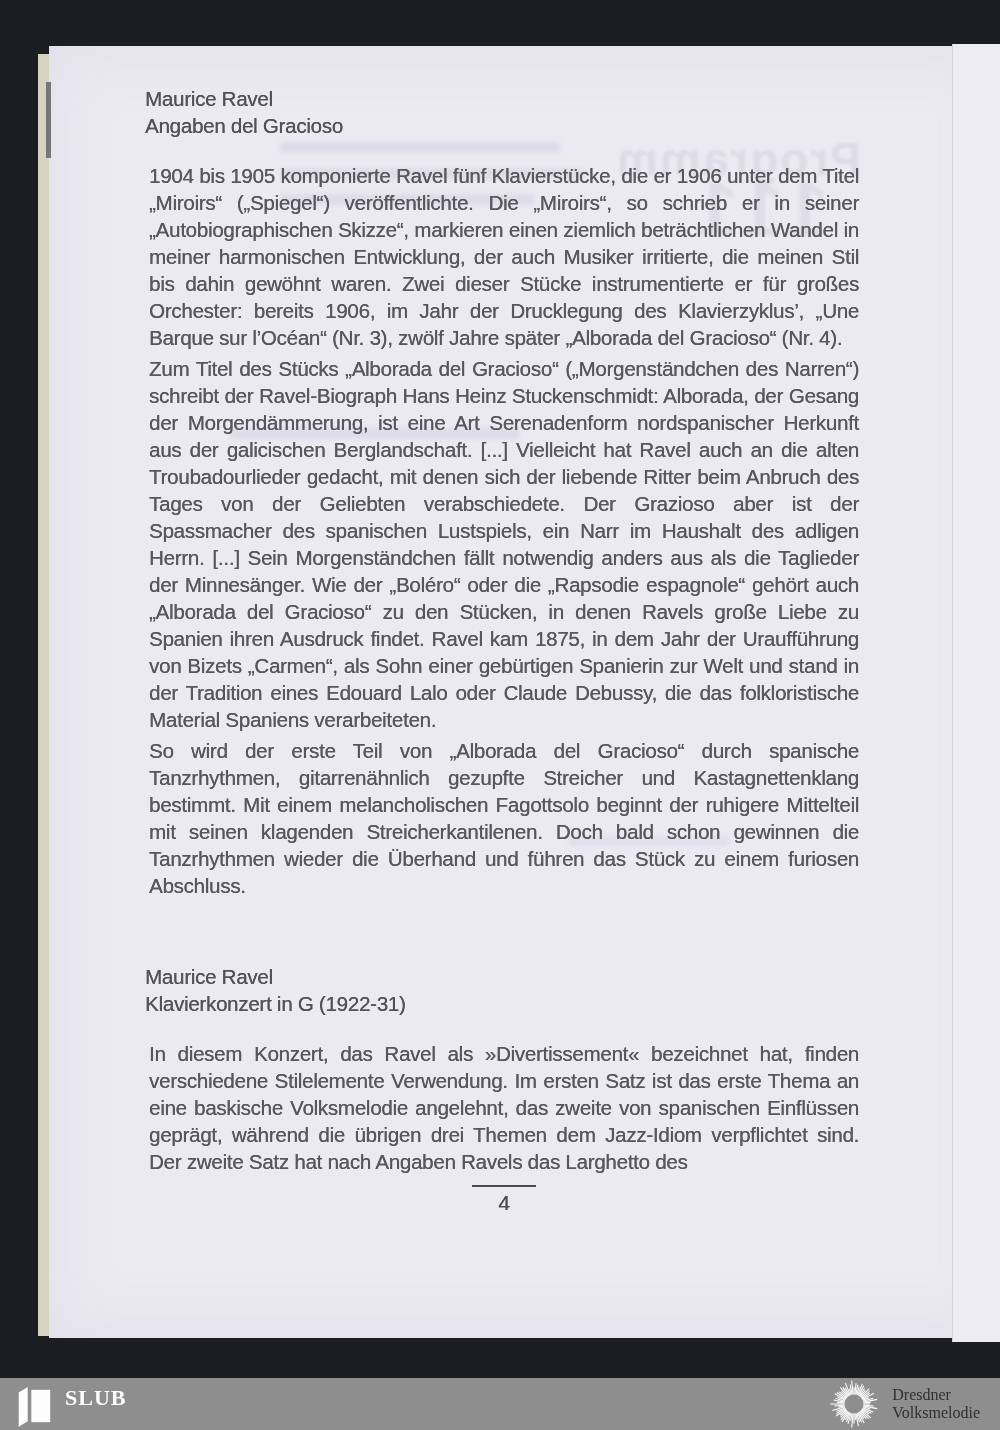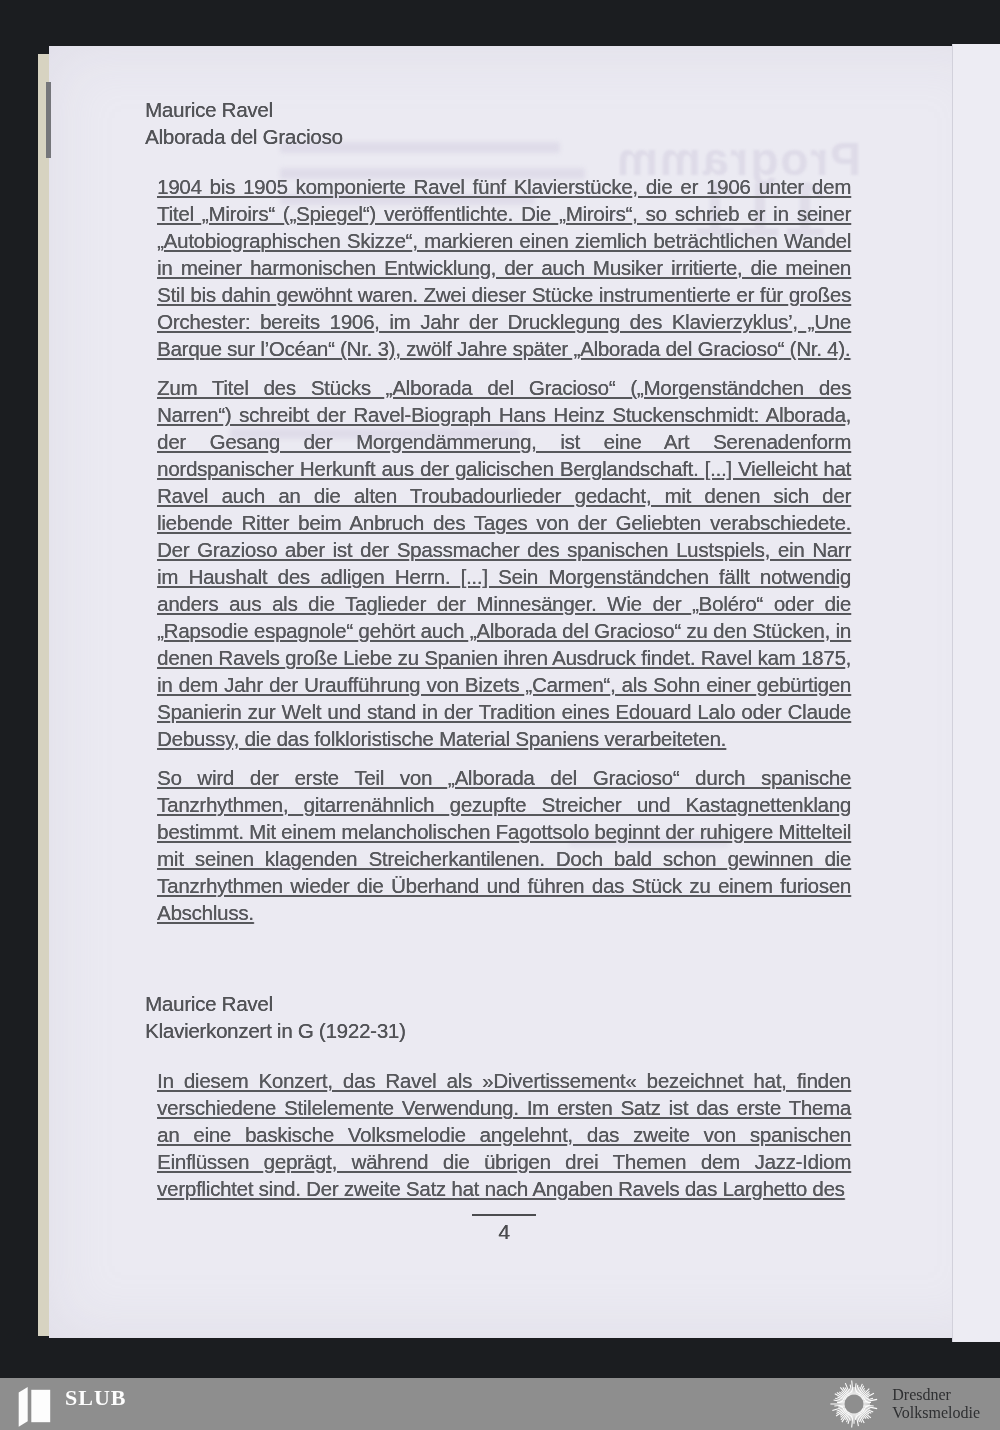--- a/index.html
+++ b/index.html
@@ -44,29 +44,29 @@
   .ghost-title{left:566px;top:86px;font-size:46px;letter-spacing:2px;}
   .ghost-number{left:640px;top:118px;font-size:78px;letter-spacing:6px;opacity:.8;}
   .ghost-bar{
     position:absolute;height:11px;background:#dfdce9;filter:blur(2px);
     border-radius:3px;
   }
 
   
   .content{
     position:absolute;left:96px;top:0;width:718px;
-    padding-top:50px;
+    padding-top:39px;
     color:#57585c;
     font-size:20.5px;line-height:27px;
     letter-spacing:-0.25px;
     text-shadow:0.25px 0 0 currentColor;
   }
   .heading{margin:0 0 23px 0;color:#525357;}
   .heading.second{margin-top:64px;}
-  .body-p{margin:12px;text-align:justify;text-decoration:underline;}
+  .body-p{margin:4px;text-align:justify;}
   .page-num{
     width:64px;margin:10px auto 0 auto;
     border-top:2px solid #4b4c4f;
     text-align:center;padding-top:2px;
     color:#4b4c4f;font-size:21px;
   }
 
   
   .footer{
     position:absolute;left:0;bottom:0;width:1000px;height:52px;
@@ -107,21 +107,21 @@
     <div class="ghost-bar" style="left:231px;top:96px;width:280px;"></div>
     <div class="ghost-bar" style="left:231px;top:122px;width:305px;"></div>
     <div class="ghost-bar" style="left:231px;top:148px;width:255px;"></div>
     <div class="ghost-bar" style="left:181px;top:382px;width:290px;"></div>
     <div class="ghost-bar" style="left:520px;top:790px;width:160px;opacity:.7;"></div>
 
     <div class="content">
 
       <div class="heading">
         <div>Maurice Ravel</div>
-        <div>Alborada del Gracioso</div>
+        <div>Angaben del Gracioso</div>
       </div>
 
       <p class="body-p">1904 bis 1905 komponierte Ravel fünf Klavierstücke, die er 1906 unter dem Titel „Miroirs“ („Spiegel“) veröffentlichte. Die „Miroirs“, so schrieb er in seiner „Autobiographischen Skizze“, markieren einen ziemlich beträchtlichen Wandel in meiner harmonischen Entwicklung, der auch Musiker irritierte, die meinen Stil bis dahin gewöhnt waren. Zwei dieser Stücke instrumentierte er für großes Orchester: bereits 1906, im Jahr der Drucklegung des Klavierzyklus’, „Une Barque sur l’Océan“ (Nr. 3), zwölf Jahre später „Alborada del Gracioso“ (Nr. 4).</p>
       <p class="body-p">Zum Titel des Stücks „Alborada del Gracioso“ („Morgenständchen des Narren“) schreibt der Ravel-Biograph Hans Heinz Stuckenschmidt: Alborada, der Gesang der Morgendämmerung, ist eine Art Serenadenform nordspanischer Herkunft aus der galicischen Berglandschaft. [...] Vielleicht hat Ravel auch an die alten Troubadourlieder gedacht, mit denen sich der liebende Ritter beim Anbruch des Tages von der Geliebten verabschiedete. Der Grazioso aber ist der Spassmacher des spanischen Lustspiels, ein Narr im Haushalt des adligen Herrn. [...] Sein Morgenständchen fällt notwendig anders aus als die Taglieder der Minnesänger. Wie der „Boléro“ oder die „Rapsodie espagnole“ gehört auch „Alborada del Gracioso“ zu den Stücken, in denen Ravels große Liebe zu Spanien ihren Ausdruck findet. Ravel kam 1875, in dem Jahr der Uraufführung von Bizets „Carmen“, als Sohn einer gebürtigen Spanierin zur Welt und stand in der Tradition eines Edouard Lalo oder Claude Debussy, die das folkloristische Material Spaniens verarbeiteten.</p>
       <p class="body-p">So wird der erste Teil von „Alborada del Gracioso“ durch spanische Tanzrhythmen, gitarrenähnlich gezupfte Streicher und Kastagnettenklang bestimmt. Mit einem melancholischen Fagottsolo beginnt der ruhigere Mittelteil mit seinen klagenden Streicherkantilenen. Doch bald schon gewinnen die Tanzrhythmen wieder die Überhand und führen das Stück zu einem furiosen Abschluss.</p>
 
       <div class="heading second">
         <div>Maurice Ravel</div>
         <div>Klavierkonzert in G (1922-31)</div>
       </div>

